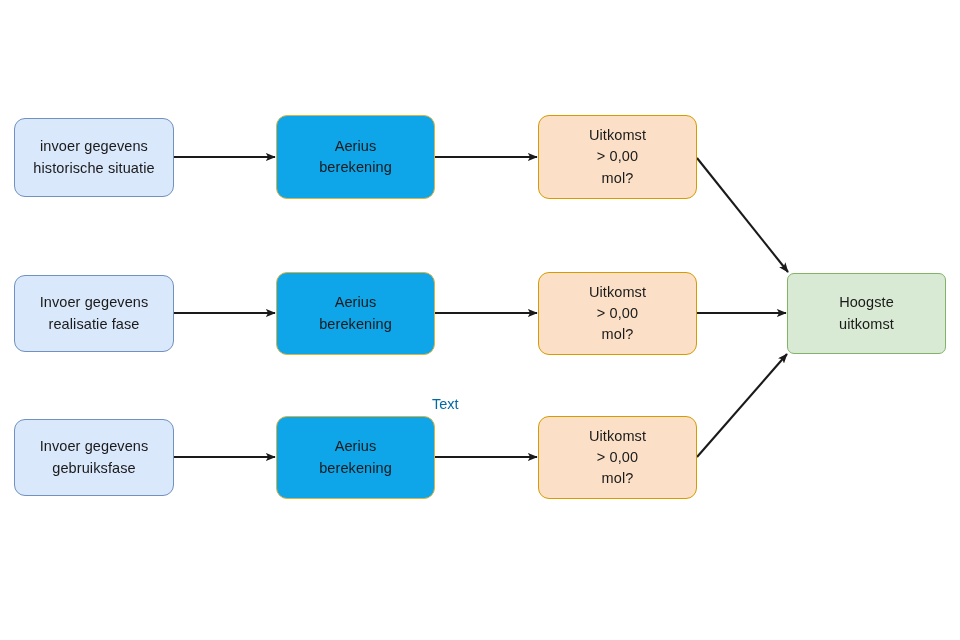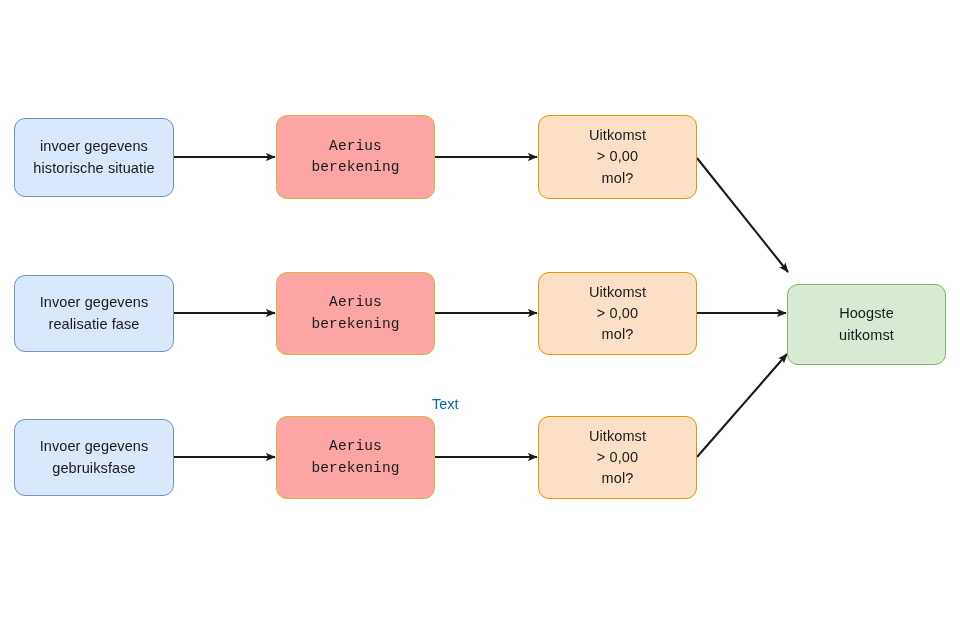--- a/index.html
+++ b/index.html
@@ -30,23 +30,22 @@
     color: #1a1a1a;
     letter-spacing: 0.1px;
     white-space: pre-line;
     user-select: none;
   }
   .node-input {
     background: #dae8fc;
     border-color: #7191c0;
   }
   .node-process {
-    background: #fca5a5;
+    background: #0ea5e9;
     border-color: #dcb43c;
-    font-family: Liberation Mono, monospace;
   }
   .node-decision {
     background: #fbe0c7;
     border-color: #d79b00;
   }
   .node-result {
     background: #d8e9d4;
     border-color: #82b366;
   }
   .edge-layer {
@@ -114,18 +113,18 @@
   <div class="node node-input" style="left:14px; top:419px; width:160px; height:77px;">Invoer gegevens
 gebruiksfase</div>
 
   <div class="node node-process" style="left:276px; top:416px; width:159px; height:83px;">Aerius
 berekening</div>
 
   <div class="node node-decision" style="left:538px; top:416px; width:159px; height:83px;">Uitkomst
 &gt; 0,00
 mol?</div>
 
-  <div class="node node-result" style="left:787px; top:284px; width:159px; height:81px;">Hoogste
+  <div class="node node-result" style="left:787px; top:273px; width:159px; height:81px;border-radius:7px;">Hoogste
 uitkomst</div>
 
   <div class="free-label" style="left:432px; top:396px;">Text</div>
 
 </div>
 
 </body></html>

